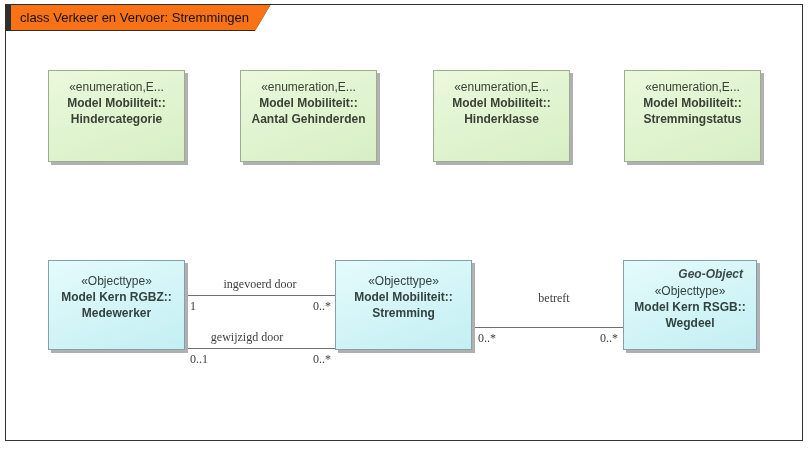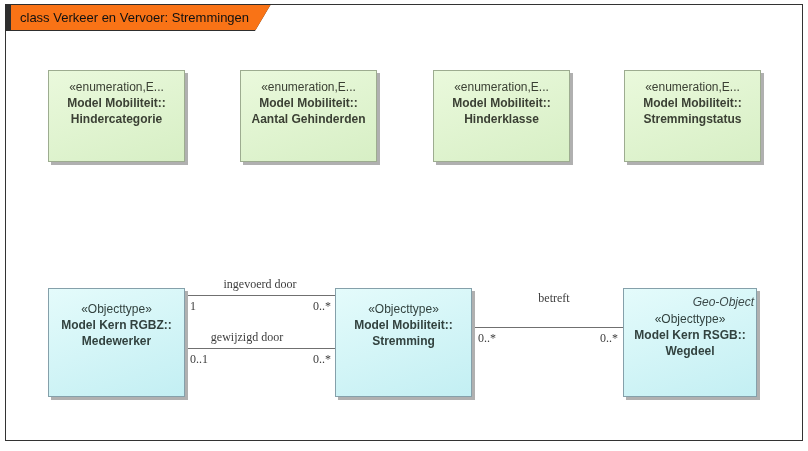--- a/index.html
+++ b/index.html
@@ -34,32 +34,32 @@
   }
   .node .stereotype{font-weight:normal;}
   .node .pkg,.node .name{font-weight:bold;}
   .enum-node{
     width:137px;height:92px;top:70px;
     background:linear-gradient(160deg,#eaf9dc 0%,#d7efc5 100%);
     border:1px solid #9dac90;
     color:#3b4034;padding-top:8px;
   }
   .class-node{
-    width:137px;height:109px;top:288px;
+    width:137px;height:90px;top:260px;
     background:linear-gradient(160deg,#e4fbfb 0%,#c3eff3 100%);
     border:1px solid #85a0aa;
     color:#32423f;padding-top:12px;
   }
   .enum-1{left:48px;} .enum-2{left:240px;} .enum-3{left:433px;} .enum-4{left:624px;}
   .cls-medewerker{left:48px;}
   .cls-stremming{left:335px;}
   .cls-wegdeel{left:623px;width:134px;padding-top:5px;}
   .parent-label{
-    font-style:italic;text-align:right;padding-right:2px;
-    font-weight:normal;color:#3c4a4a;height:17px;line-height:17px;
+    font-style:italic;text-align:right;padding-right:13px;
+    font-weight:bold;color:#3c4a4a;height:17px;line-height:17px;
   }
   
   .assoc-line{position:absolute;height:1px;background:#707070;z-index:1;}
   .line-1{left:185px;top:295px;width:150px;}
   .line-2{left:185px;top:348px;width:150px;}
   .line-3{left:472px;top:327px;width:151px;}
   .assoc-label{
     position:absolute;font-size:12px;color:#3d3d3d;z-index:1;
     white-space:nowrap;
     font-family:Liberation Serif, serif;

